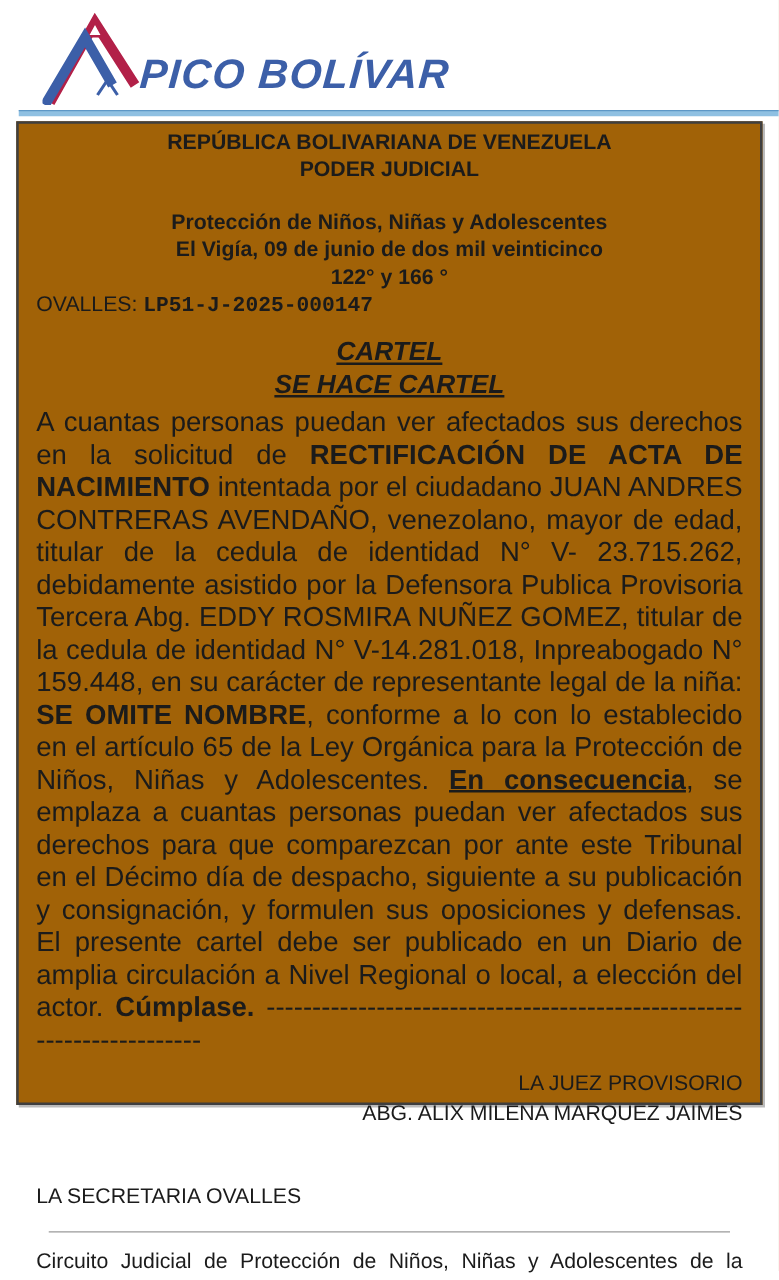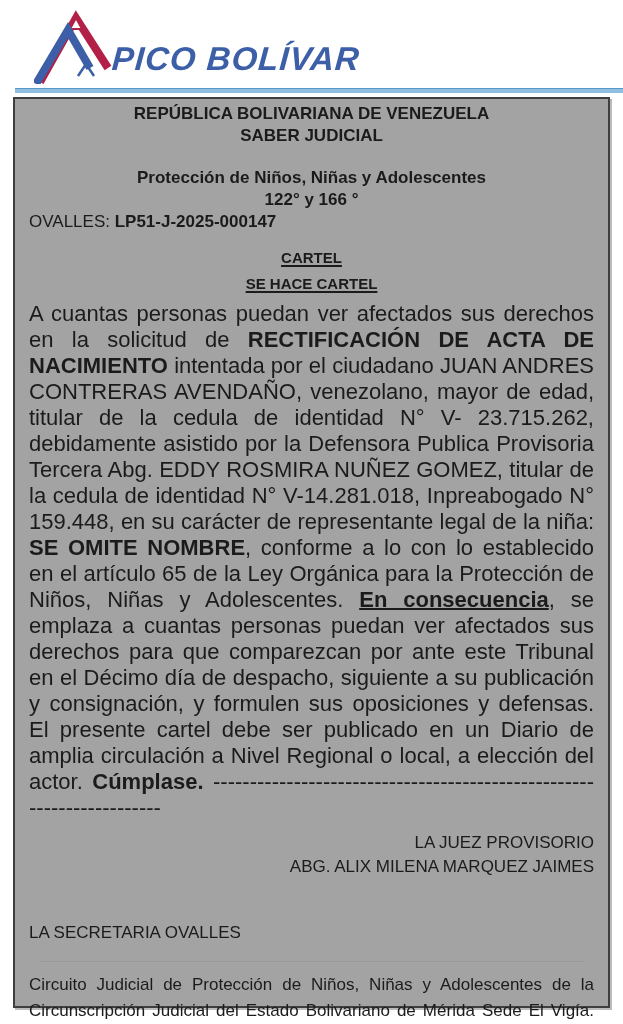--- a/index.html
+++ b/index.html
@@ -25,40 +25,41 @@
   }
   .blue-rule {
     position: absolute; top: 88px; left: 15px; right: 0;
     height: 4px;
     border-top: 1px solid #5d97c6;
     background: #8fc0e2;
   }
 
   
   .doc-box {
-    position: absolute; top: 97px; left: 13px; width: 597px; height: 911px;
+    position: absolute; top: 97px; left: 13px; width: 597px; height: 787px;
     box-sizing: border-box;
     border: 2px solid #3f3f3f;
     box-shadow: 2px 2px 0 rgba(60,60,60,0.35);
-    background: #a3a3a3;
+    background: #a16207;
     padding: 4px 14px 8px 14px;
     font-size: 17px; line-height: 22px;
   }
-  .bold { font-weight: bold; }
+  .bold { font-weight: bold; font-family: Liberation Mono, monospace; }
   .hdr-line { text-align: center; font-weight: bold; }
   .gap-sm { height: 20px; }
   .gap-xs { height: 12px; }
 
   .asunto-line { text-align: left; margin-top: 0; }
 
   .cartel-title {
-    text-align: center; font-weight: bold; font-size: 15px; line-height: 26px;
+    text-align: center; font-weight: bold; font-size: 21px; line-height: 26px;
     text-decoration: underline;
     text-decoration-thickness: 2px;
     text-underline-offset: 2px;
+    font-style: italic;
   }
 
   .body-par {
     text-align: justify;
     font-size: 22px; line-height: 26px;
     margin-top: 4px;
     word-break: break-word;
   }
 
   .sig-right { text-align: right; line-height: 24px; margin-top: 10px; }
@@ -87,25 +88,26 @@
 
     <path d="M44 66 L52 54 L60 66" fill="none" stroke="#3c5fa8" stroke-width="2.5"></path>
   </svg>
   <div class="logo-text">PICO BOLÍVAR</div>
 </div>
 <div class="blue-rule"></div>
 
 <div class="doc-box">
 
   <div class="hdr-line">REPÚBLICA BOLIVARIANA DE VENEZUELA</div>
-  <div class="hdr-line">SABER JUDICIAL</div>
+  <div class="hdr-line">PODER JUDICIAL</div>
 
   <div class="gap-sm"></div>
 
   <div class="hdr-line">Protección de Niños, Niñas y Adolescentes</div>
+  <div class="hdr-line">El Vigía, 09 de junio de dos mil veinticinco</div>
   <div class="hdr-line">122° y 166 °</div>
 
   <div class="asunto-line"><span>OVALLES: </span><span class="bold">LP51-J-2025-000147</span></div>
 
   <div class="gap-xs"></div>
 
   <div class="cartel-title">CARTEL</div>
   <div class="cartel-title">SE HACE CARTEL</div>
 
   <div class="body-par"><span>A cuantas personas puedan ver afectados sus derechos en la solicitud de </span><span style="font-weight: bold;">RECTIFICACIÓN DE ACTA DE NACIMIENTO</span><span> intentada por el ciudadano JUAN ANDRES CONTRERAS AVENDAÑO, venezolano, mayor de edad, titular de la cedula de identidad N° V- 23.715.262, debidamente asistido por la Defensora Publica Provisoria Tercera Abg. EDDY ROSMIRA NUÑEZ GOMEZ, titular de la cedula de identidad N° V-14.281.018, Inpreabogado N° 159.448, en su carácter de representante legal de la niña: </span><span style="font-weight: bold;">SE OMITE NOMBRE</span><span>, conforme a lo con lo establecido en el artículo 65 de la Ley Orgánica para la Protección de Niños, Niñas y Adolescentes. </span><span style="font-weight: bold; text-decoration: underline 2px;">En consecuencia</span><span>, se emplaza a cuantas personas puedan ver afectados sus derechos para que comparezcan por ante este Tribunal en el Décimo día de despacho, siguiente a su publicación y consignación, y formulen sus oposiciones y defensas. El presente cartel debe ser publicado en un Diario de amplia circulación a Nivel Regional o local, a elección del actor. </span><span style="font-weight: bold;">Cúmplase.</span><span> ----------------------------------------------------------------------</span></div>

